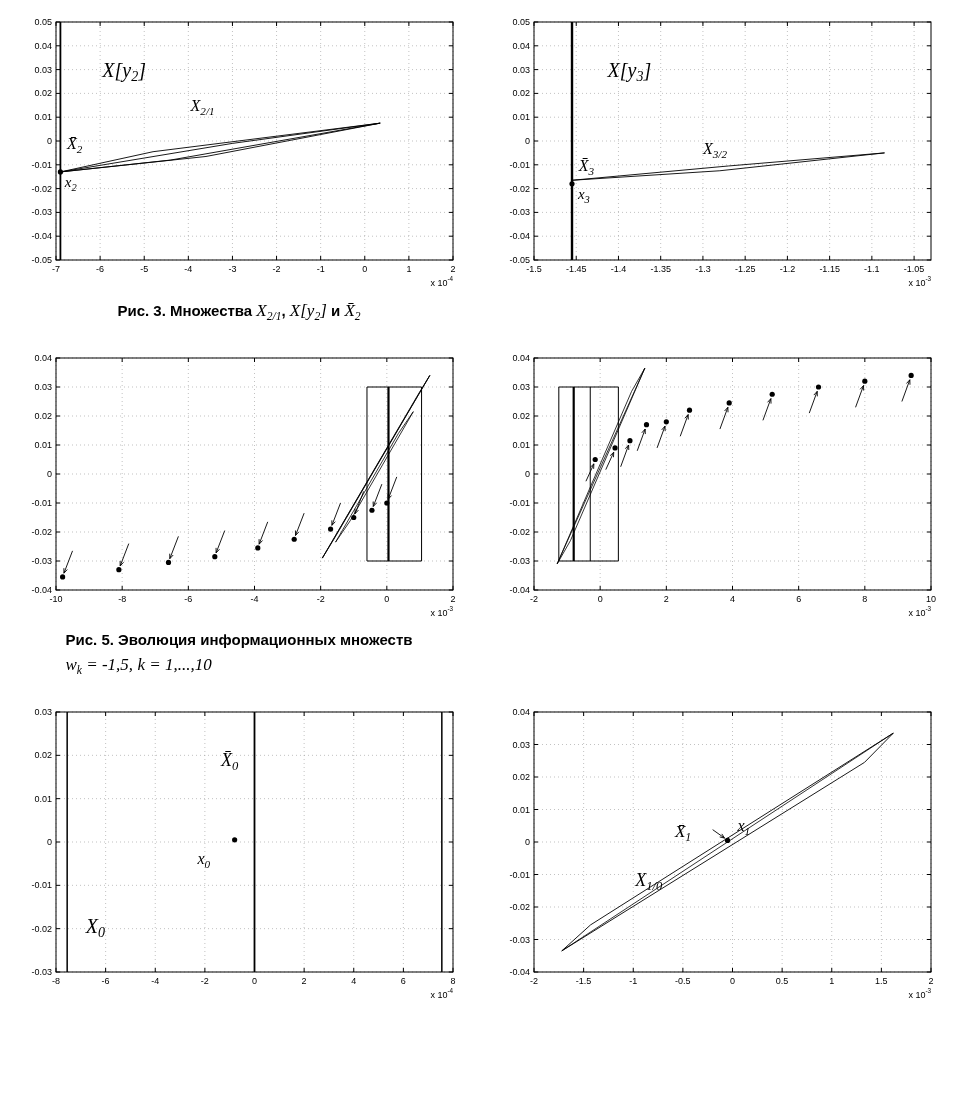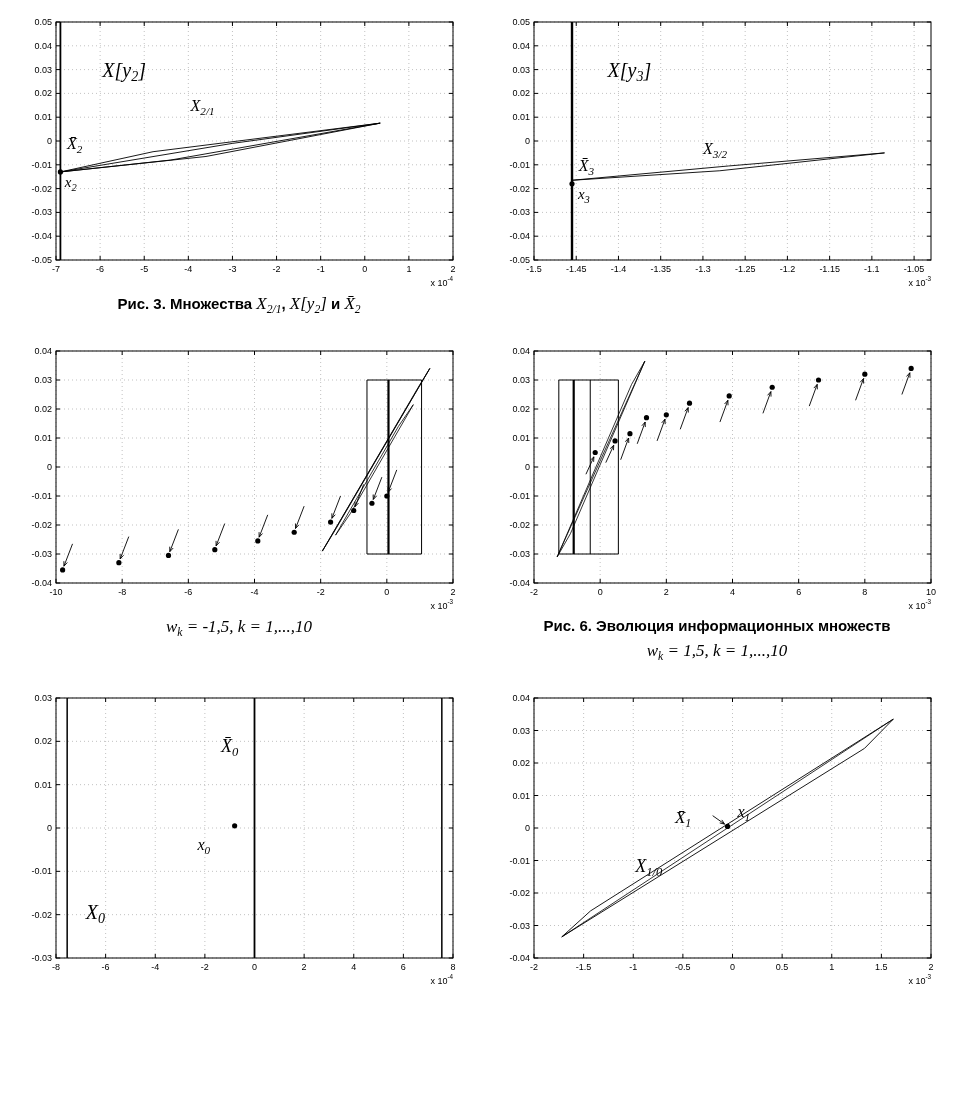--- a/index.html
+++ b/index.html
@@ -11,21 +11,21 @@
   }
   .grid {
     display: grid;
     grid-template-columns: 478px 478px;
     row-gap: 22px;
     justify-items: center;
   }
   figure.cell { margin: 0; display: flex; flex-direction: column; align-items: center; }
   .plot { line-height: 0; }
   .caption {
-    margin-top: 1px; text-align: center; color: #000;
+    margin-top: 8px; color: #000;
     font-weight: bold; font-size: 15px; line-height: 1.55;
     font-family: "Liberation Sans", sans-serif;
   }
   .caption .cap-bold { font-family: "Liberation Sans", sans-serif; font-weight: bold; }
   .caption .cap-math {
     font-family: "Liberation Serif", serif;
     font-style: italic; font-weight: normal; font-size: 17px;
   }
   .caption sub, .caption sup { font-size: 68%; }
   svg text { fill: #000; }
@@ -377,20 +377,21 @@
               <line x1="44" y1="39.00000000000001" x2="48" y2="39.00000000000001" stroke="#000000" stroke-width="1"></line>
               <line x1="441" y1="39.00000000000001" x2="437" y2="39.00000000000001" stroke="#000000" stroke-width="1"></line>
               <text x="40" y="42.00000000000001" font-size="9" text-anchor="end" font-family="&quot;Liberation Sans&quot;, sans-serif">0.03</text>
               <line x1="44" y1="10" x2="48" y2="10" stroke="#000000" stroke-width="1"></line>
               <line x1="441" y1="10" x2="437" y2="10" stroke="#000000" stroke-width="1"></line>
               <text x="40" y="13" font-size="9" text-anchor="end" font-family="&quot;Liberation Sans&quot;, sans-serif">0.04</text>
               <text x="441" y="268" font-size="9" text-anchor="end" font-family="&quot;Liberation Sans&quot;, sans-serif"><tspan>x 10</tspan><tspan dy="-5" font-size="70%">-3</tspan></text>
             </g>
           </svg></div>
       <figcaption class="caption">
+          <div><span class="cap-bold">Рис. 5. Эволюция информационных множеств</span></div>
           <div><span class="cap-math">w<sub>k</sub></span><span class="cap-math"> = -1,5,  </span><span class="cap-math">k</span><span class="cap-math"> = 1,...,10</span></div>
         </figcaption>
     </figure>
 
     <figure class="cell">
       <div class="plot"><svg width="455" height="272" viewBox="0 0 455 272">
             <g>
               <line x1="44" y1="242" x2="44" y2="10" stroke="#999999" stroke-width="0.6" stroke-dasharray="1 3"></line>
               <line x1="110.16666666666666" y1="242" x2="110.16666666666666" y2="10" stroke="#999999" stroke-width="0.6" stroke-dasharray="1 3"></line>
               <line x1="176.33333333333331" y1="242" x2="176.33333333333331" y2="10" stroke="#999999" stroke-width="0.6" stroke-dasharray="1 3"></line>
@@ -510,24 +511,20 @@
               <text x="40" y="71" font-size="9" text-anchor="end" font-family="&quot;Liberation Sans&quot;, sans-serif">0.02</text>
               <line x1="44" y1="39.00000000000001" x2="48" y2="39.00000000000001" stroke="#000000" stroke-width="1"></line>
               <line x1="441" y1="39.00000000000001" x2="437" y2="39.00000000000001" stroke="#000000" stroke-width="1"></line>
               <text x="40" y="42.00000000000001" font-size="9" text-anchor="end" font-family="&quot;Liberation Sans&quot;, sans-serif">0.03</text>
               <line x1="44" y1="10" x2="48" y2="10" stroke="#000000" stroke-width="1"></line>
               <line x1="441" y1="10" x2="437" y2="10" stroke="#000000" stroke-width="1"></line>
               <text x="40" y="13" font-size="9" text-anchor="end" font-family="&quot;Liberation Sans&quot;, sans-serif">0.04</text>
               <text x="441" y="268" font-size="9" text-anchor="end" font-family="&quot;Liberation Sans&quot;, sans-serif"><tspan>x 10</tspan><tspan dy="-5" font-size="70%">-3</tspan></text>
             </g>
           </svg></div>
-      <figcaption class="caption">
-          <div><span class="cap-bold">Рис. 6. Эволюция информационных множеств</span></div>
-          <div><span class="cap-math">w<sub>k</sub></span><span class="cap-math"> = 1,5,  </span><span class="cap-math">k</span><span class="cap-math"> = 1,...,10</span></div>
-        </figcaption>
     </figure>
 
     <figure class="cell">
       <div class="plot"><svg width="455" height="300" viewBox="0 0 455 300">
             <g>
               <line x1="44" y1="270" x2="44" y2="10" stroke="#999999" stroke-width="0.6" stroke-dasharray="1 3"></line>
               <line x1="93.625" y1="270" x2="93.625" y2="10" stroke="#999999" stroke-width="0.6" stroke-dasharray="1 3"></line>
               <line x1="143.25" y1="270" x2="143.25" y2="10" stroke="#999999" stroke-width="0.6" stroke-dasharray="1 3"></line>
               <line x1="192.875" y1="270" x2="192.875" y2="10" stroke="#999999" stroke-width="0.6" stroke-dasharray="1 3"></line>
               <line x1="242.5" y1="270" x2="242.5" y2="10" stroke="#999999" stroke-width="0.6" stroke-dasharray="1 3"></line>

